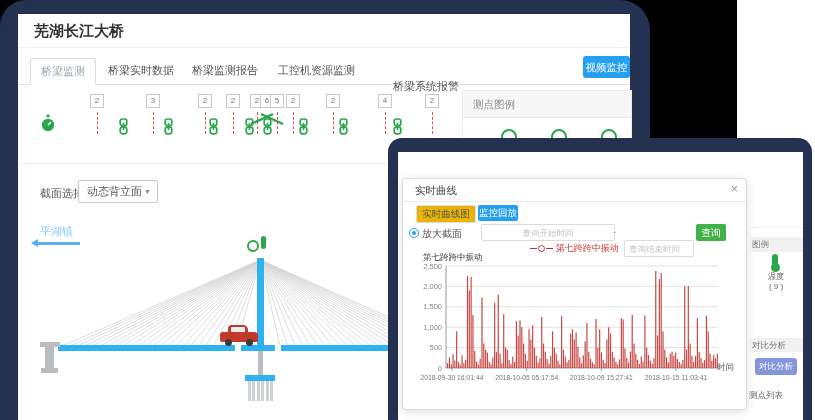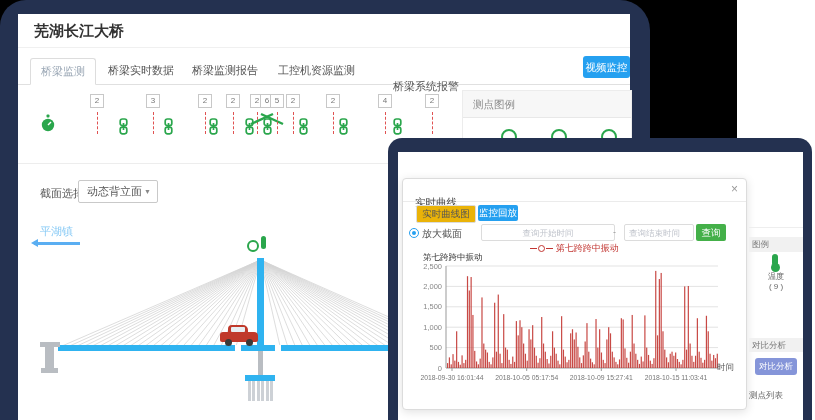--- a/index.html
+++ b/index.html
@@ -58,33 +58,33 @@
   .car-body{left:202px;top:112px;width:38px;height:10px;background:#c0392b;border-radius:3px 4px 2px 2px;}
   .car-cab{left:210px;top:105px;width:20px;height:9px;background:#c0392b;border-radius:4px 5px 0 0;}
   .car-win{left:213px;top:107px;width:14px;height:5px;background:#e8eef2;border-radius:1px;}
   .wheel{position:absolute;top:119px;width:7px;height:7px;background:#3a3a3a;border-radius:50%;}
   .t-orn1{left:229px;top:20px;width:8px;height:8px;border:2.5px solid #2aa64c;border-radius:50%;}
   .t-orn2{left:243px;top:16px;width:5px;height:13px;background:#2aa64c;border-radius:3px;}
   
   #modal{left:4px;top:26px;width:343px;height:230px;background:#fff;border:1px solid #dcdcdc;
          border-radius:4px;box-shadow:0 2px 10px rgba(0,0,0,.12);}
   .m-head{position:absolute;left:0;top:0;width:100%;height:22px;border-bottom:1px solid #ebebeb;}
-  .m-title{position:absolute;left:12px;top:17px;font-size:10.5px;color:#444;}
+  .m-title{position:absolute;left:12px;top:5px;font-size:10.5px;color:#444;}
   .m-close{position:absolute;right:8px;top:3px;font-size:12px;color:#999;cursor:pointer;}
   .m-tab{position:absolute;top:26px;height:16px;line-height:16px;font-size:9.5px;text-align:center;border-radius:2px;cursor:pointer;}
   .m-tab.plain{left:13px;width:58px;border:1px solid #dcdcdc;color:#555;background:#eab308;}
   .m-tab.blue{left:75px;width:40px;background:#25a0f0;color:#fff;}
   .radio-outer{left:6px;top:49px;width:8px;height:8px;border:1px solid #25a0f0;border-radius:50%;}
   .radio-inner{position:absolute;left:2px;top:2px;width:4px;height:4px;background:#25a0f0;border-radius:50%;}
   .radio-label{left:19px;top:48px;font-size:10px;color:#555;}
   .q-input{position:absolute;top:45px;height:15px;border:1px solid #dcdcdc;border-radius:2px;
            font-size:8.5px;color:#666;padding:0 4px;font-family:inherit;}
   .q-input::placeholder{color:#c0c4cc;}
   #q-start{left:78px;width:124px;text-align:center;}
-  #q-end{left:221px;width:60px;}
+  #q-end{left:221px;width:60px;margin-top:16px;}
   .q-sep{left:210px;top:48px;font-size:9px;color:#999;}
   .btn-query{left:293px;top:45px;width:30px;height:17px;line-height:17px;text-align:center;
              background:#44b049;color:#fff;font-size:9.5px;border-radius:2px;cursor:pointer;}
   .chart-legend{left:0;top:63px;width:343px;text-align:center;font-size:9px;color:#c23531;}
   .lg-line{display:inline-block;width:7px;height:1px;background:#c23531;vertical-align:middle;}
   .lg-circ{display:inline-block;width:5px;height:5px;border:1px solid #c23531;border-radius:50%;vertical-align:middle;margin:0 1px;}
   .chart-title{left:20px;top:73px;font-size:8.5px;color:#333;}
   #chart-svg{position:absolute;left:8px;top:82px;}
   .time-label{left:314px;top:183px;font-size:8.5px;color:#555;}
   

